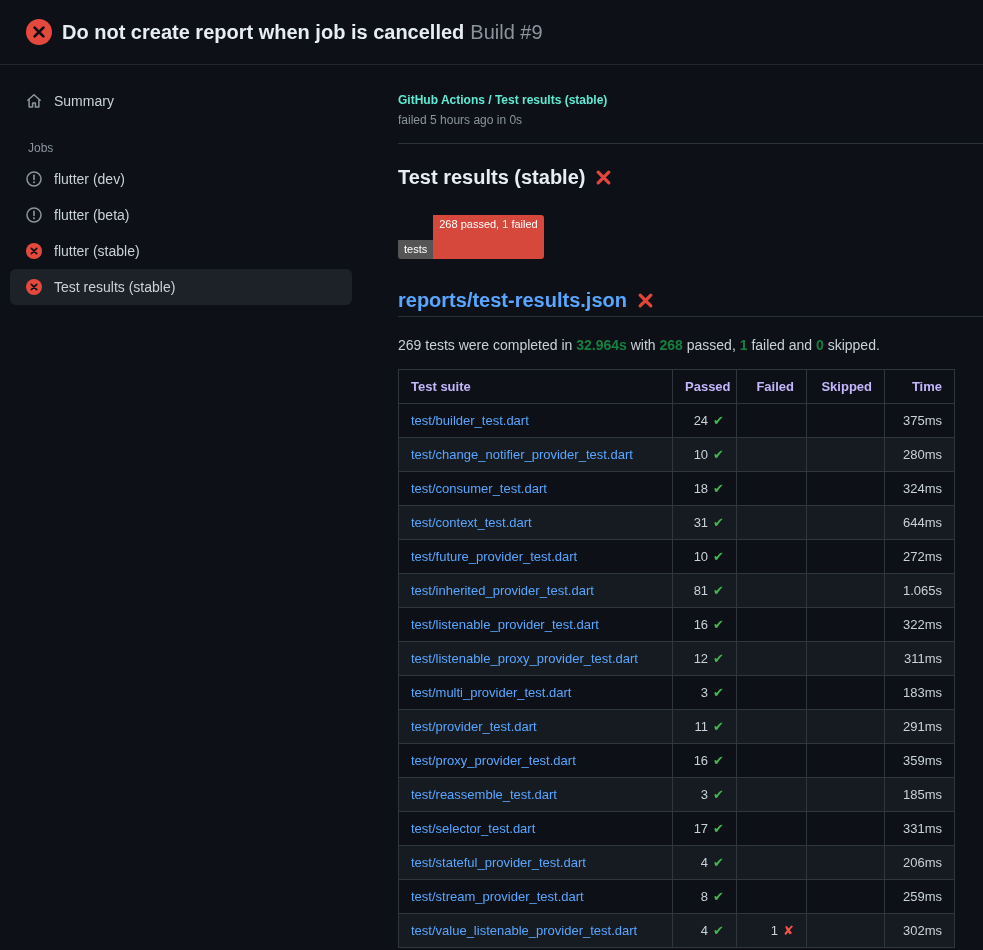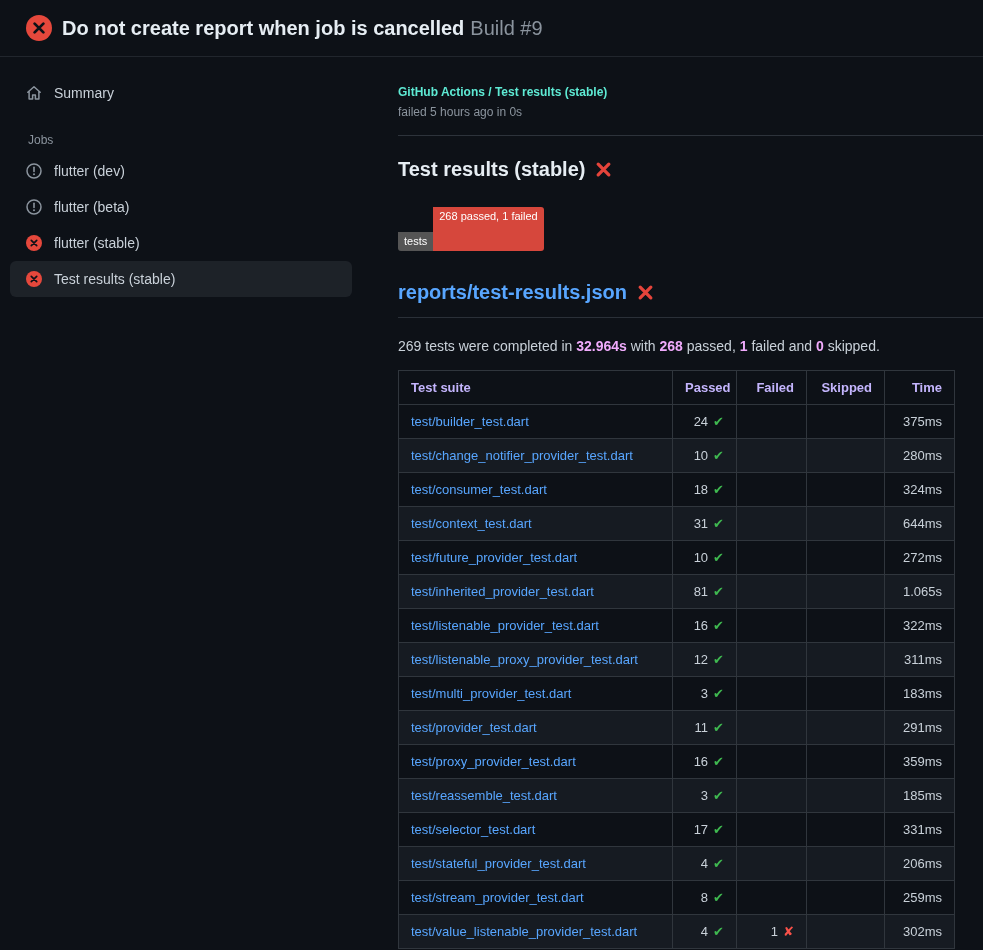--- a/index.html
+++ b/index.html
@@ -10,21 +10,21 @@
     color: #c9d1d9;
     font-family: "Liberation Sans", "DejaVu Sans", sans-serif;
     font-size: 14px;
     overflow: hidden;
   }
   
   .topbar {
     display: flex; align-items: center; gap: 10px;
     padding: 13px 18px 13px 26px;
     border-bottom: 1px solid #21262d;
-    height: 57px;
+    height: 65px;
   }
   .topbar h1 { margin: 0; font-size: 20px; font-weight: 700; color: #e6edf3; }
   .topbar .build { color: #8b949e; font-weight: 400; margin-left: 6px; }
   
   .layout { display: flex; align-items: flex-start; }
   .sidebar { width: 398px; flex: none; padding: 18px 46px 0 10px; }
   .side-item {
     display: flex; align-items: center; gap: 12px;
     padding: 10px 16px; border-radius: 6px;
     font-size: 14px; color: #c9d1d9; cursor: pointer; text-align: right;
@@ -42,28 +42,28 @@
     font-size: 20px; font-weight: 700; color: #e6edf3;
   }
   .badge-row { margin-top: 26px; }
   .badge {
     display: inline-flex; font-size: 11px; line-height: 13px;
     border-radius: 3px; overflow: hidden; color: #ffffff;
   }
   .badge-label { background: #555555; padding: 3px 6px; margin-top: 25px; }
   .badge-value { background: #d6473c; padding: 3px 6px; }
   h2.report-title {
-    margin: 30px 0 0 0; padding-bottom: 13px;
+    margin: 30px 0 0 0; padding-bottom: 4px;
     border-bottom: 1px solid #2a3038;
     display: flex; align-items: center; gap: 10px;
     font-size: 20px; font-weight: 700;
   }
   h2.report-title a { color: #58a6ff; text-decoration: none; }
   .summary-line { margin: 20px 0 0 0; font-size: 14px; color: #c9d1d9; }
-  .summary-line b { color: #f0abfc; }
+  .summary-line b { color: #15803d; }
   
   table.results { border-collapse: collapse; margin-top: 16px; width: 556px; font-size: 13px; table-layout: fixed; }
   .results th, .results td { border: 1px solid #30363d; padding: 8px 12px; line-height: 17px; }
   .results th { font-weight: 700; color: #c4b5fd; text-align: left; }
   .results th.num, .results td.num { text-align: right; }
   .results tbody tr:nth-child(even) { background: #161b22; }
   .results td.suite a { color: #58a6ff; text-decoration: none; }
   .results td.suite { overflow: hidden; white-space: nowrap; }
   .mark { font-weight: 700; margin-left: 5px; font-family: "DejaVu Sans", sans-serif; }
   .check { color: #3fb950; }

